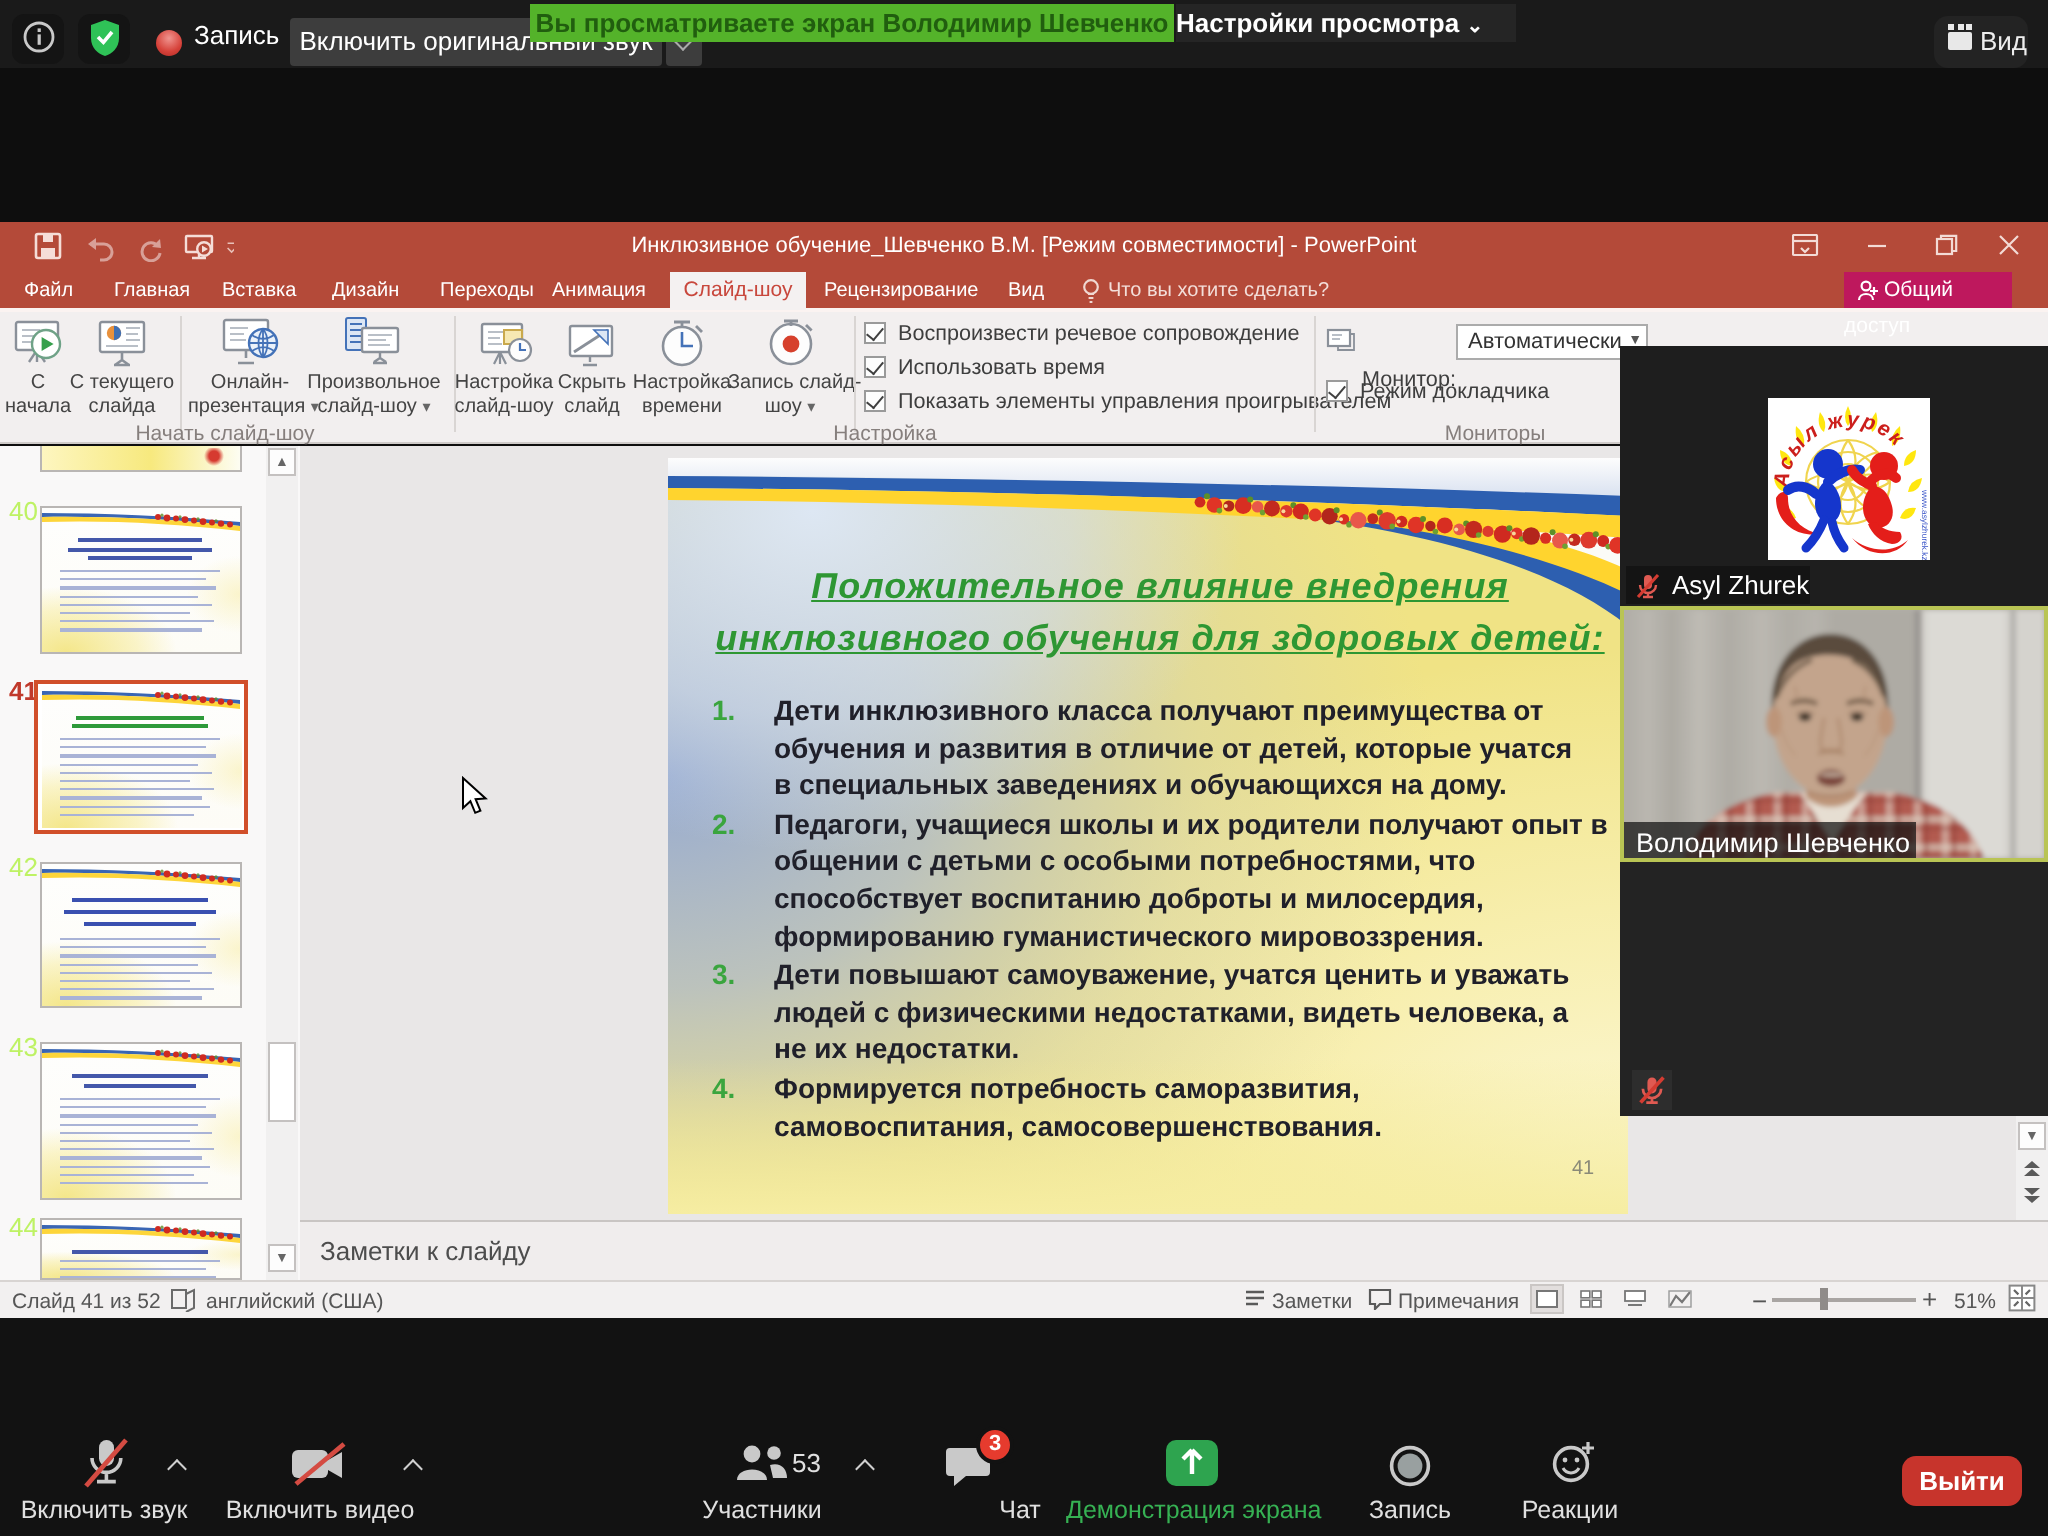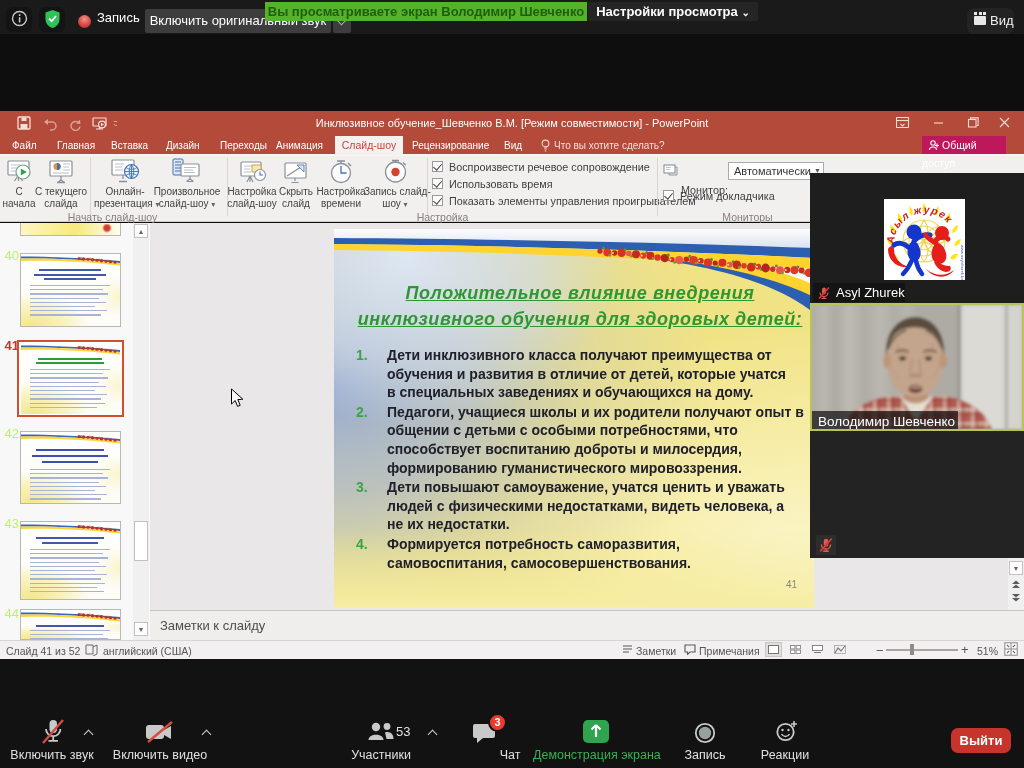--- a/index.html
+++ b/index.html
@@ -1,20 +1,20 @@
 <!DOCTYPE html>
 <html><head><meta charset="utf-8">
 <style>
 *{margin:0;padding:0;box-sizing:border-box}
 html,body{width:1024px;height:768px;overflow:hidden;background:#0d0d0d;font-family:"Liberation Sans",sans-serif}
 .abs{position:absolute}
 #stage{position:relative;width:1024px;height:768px;background:#0e0e0e;overflow:hidden}
 #topbar{left:0;top:0;width:1024px;height:34px;background:#1a1a1a}
 #banner{left:265px;top:2px;width:322px;height:19px;background:#54b32a;color:#215e0f;font-size:13px;font-weight:700;text-align:center;line-height:19px;z-index:6}
-#viewsets{left:588px;top:2px;width:170px;height:19px;background:#252525;color:#fff;font-size:13px;font-weight:700;text-align:center;line-height:19px;z-index:6}
+#viewsets{left:588px;top:2px;width:170px;height:19px;background:#252525;color:#fff;font-size:13px;font-weight:700;line-height:19px;z-index:6}
 #origbtn{left:145px;top:9px;width:186px;height:24px;background:#3d3d3d;color:#fff;font-size:13px;text-align:center;line-height:24px;border-radius:2px;white-space:nowrap}
 #origdd{left:333px;top:9px;width:18px;height:24px;background:#3d3d3d;border-radius:2px}
 #vidbtn{left:967px;top:8px;width:47px;height:26px;background:#232323;border-radius:7px;color:#eee;font-size:13px}
 .mtab{position:absolute;color:#fff;font-size:10px;white-space:nowrap}
 .rlbl{position:absolute;font-size:10px;color:#444;text-align:center;line-height:12px;white-space:nowrap}
 .rgrp{position:absolute;font-size:10.5px;color:#867f7d;text-align:center;white-space:nowrap}
 .rdiv{position:absolute;width:1px;height:58px;background:#d9d5d3;top:158px}
 .cb{position:absolute;width:11px;height:11px;background:#fdfdfd;border:1px solid #9a9a9a}
 .cb:after{content:"";position:absolute;left:2px;top:0px;width:4px;height:7px;border-right:1.5px solid #3f3f3f;border-bottom:1.5px solid #3f3f3f;transform:rotate(40deg)}
 .cblbl{position:absolute;font-size:10.8px;color:#3e3e3e;white-space:nowrap}

